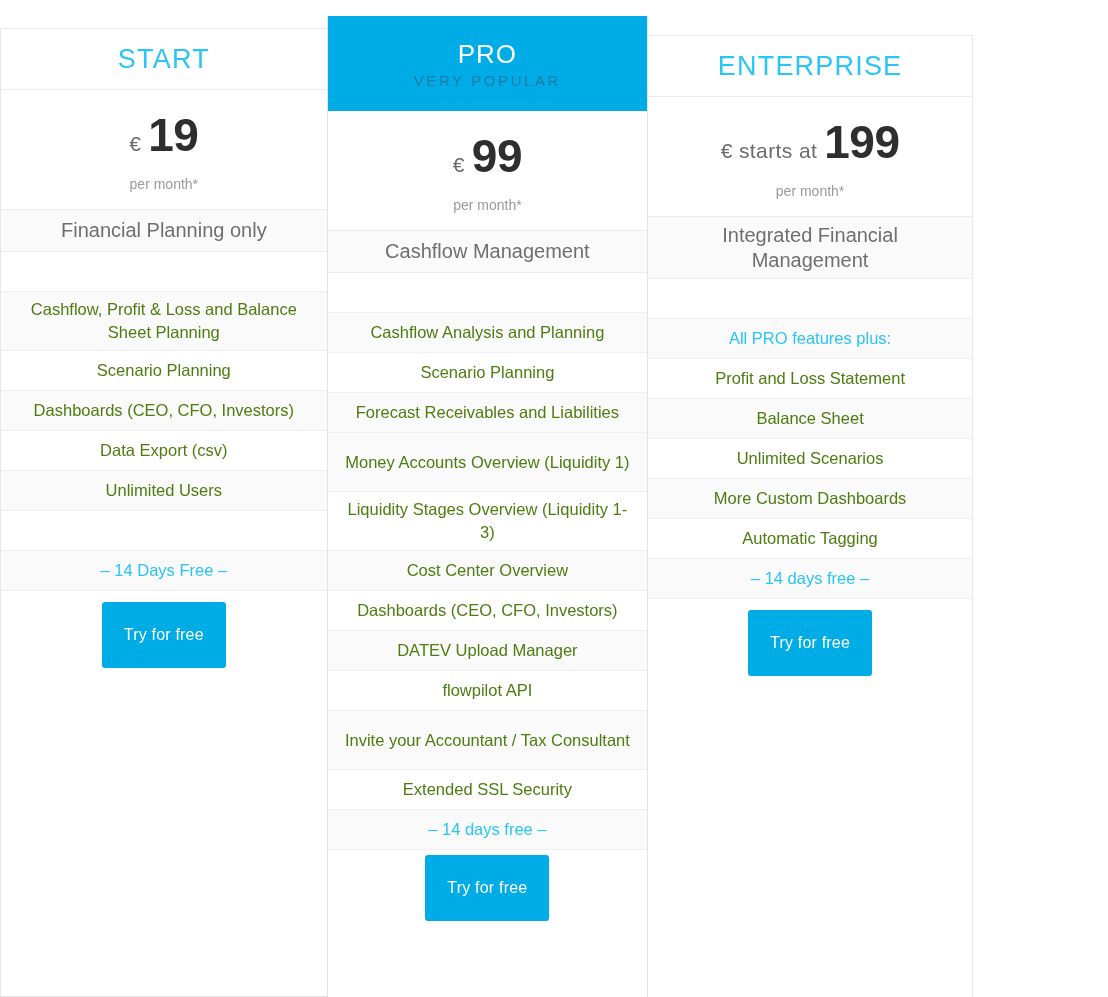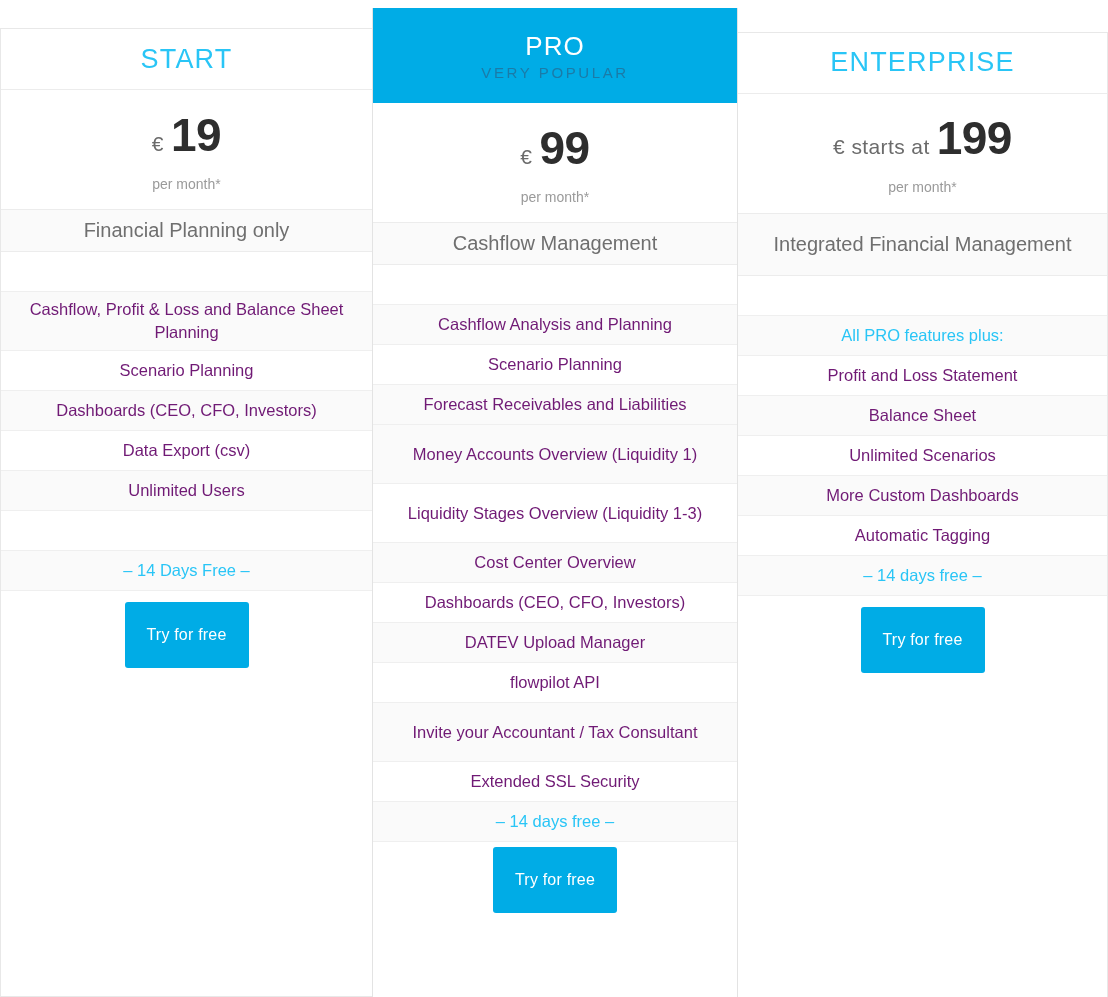--- a/index.html
+++ b/index.html
@@ -7,23 +7,23 @@
   html, body {
     width: 1108px;
     height: 997px;
     background: #ffffff;
     font-family: "Liberation Sans", sans-serif;
     overflow: hidden;
   }
 
   .pricing-table {
     display: flex;
-    width: 1108px;
+    width: 973px;
     height: 997px;
-    align-items: center;
+    align-items: flex-start;
   }
 
   .plan {
     position: relative;
     background: #ffffff;
   }
 
   
   .plan--start      { width: 372px; margin-top: 28px; height: 969px; }
   .plan--pro        { width: 366px; margin-top: 16px;  height: 997px; }
@@ -119,21 +119,21 @@
   .plan-subtitle.two-line { height: 62px; }
 
   
   .features { display: flex; flex-direction: column; }
   .feature {
     display: flex;
     align-items: center;
     justify-content: center;
     text-align: center;
     font-size: 16.5px;
-    color: #701a75;
+    color: #4d7c0f;
     border-bottom: 1px solid #efefef;
     padding: 0 16px;
     min-height: 40px;
     line-height: 23px;
   }
   .feature.alt  { background: #fafafa; }
   .feature.plain{ background: #ffffff; }
   .feature.two-line { min-height: 59px; }
   .feature.spacer  { min-height: 40px; }
   .feature.highlight { color: #29c5f6; }

